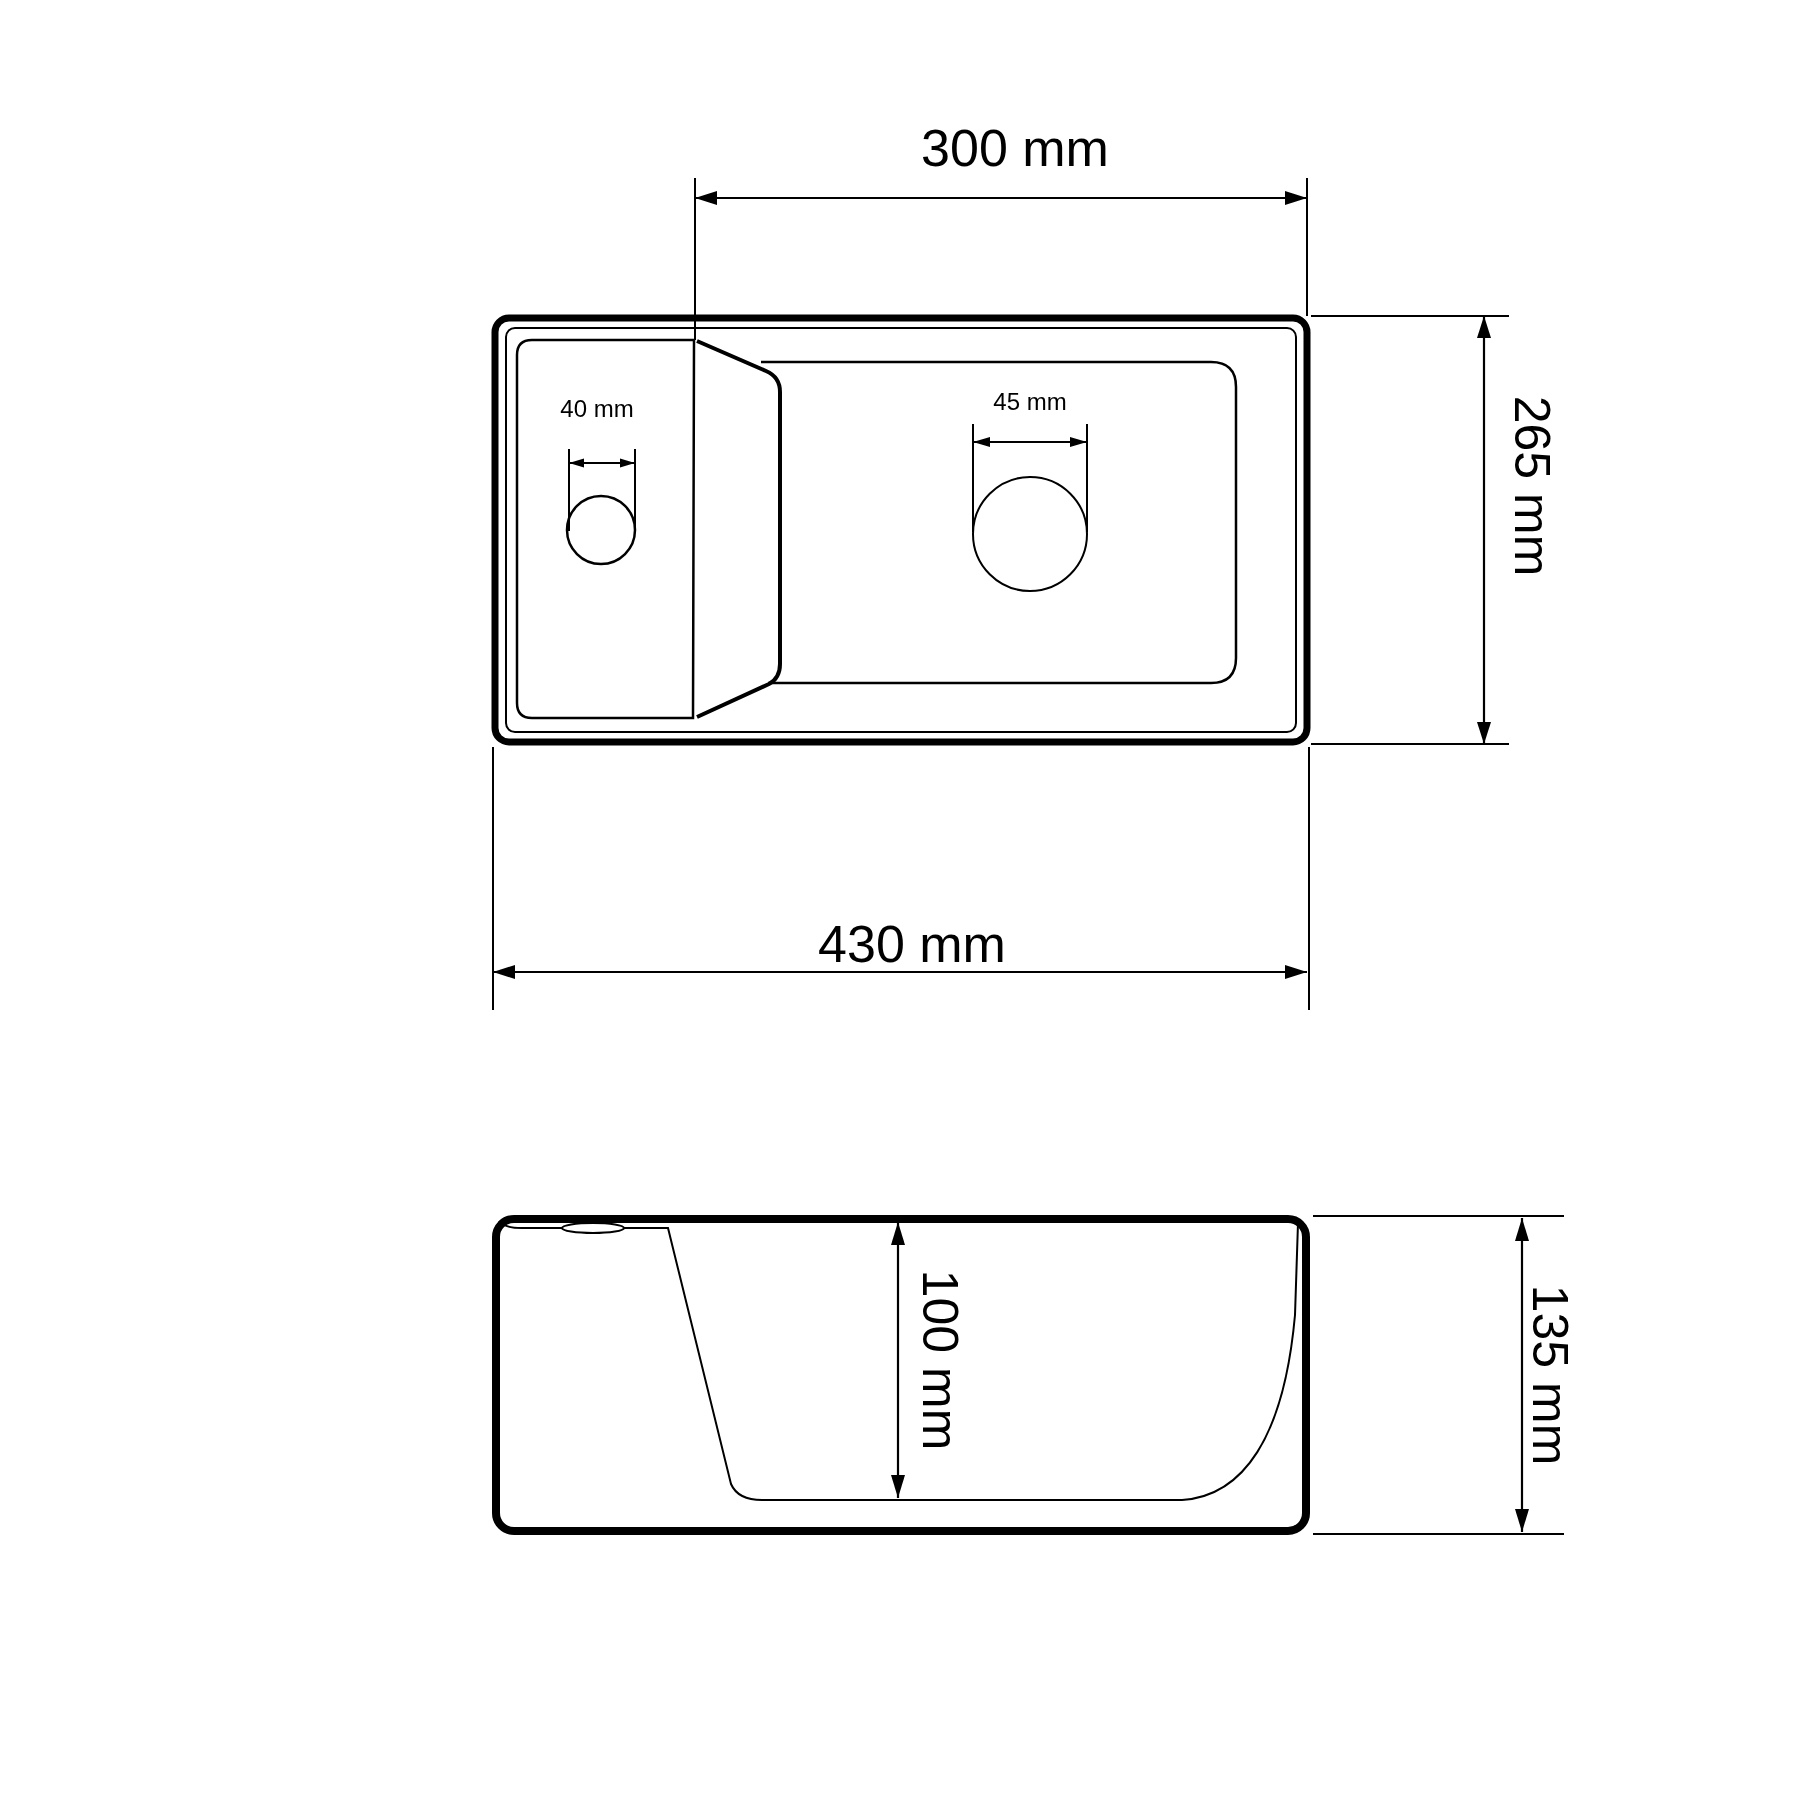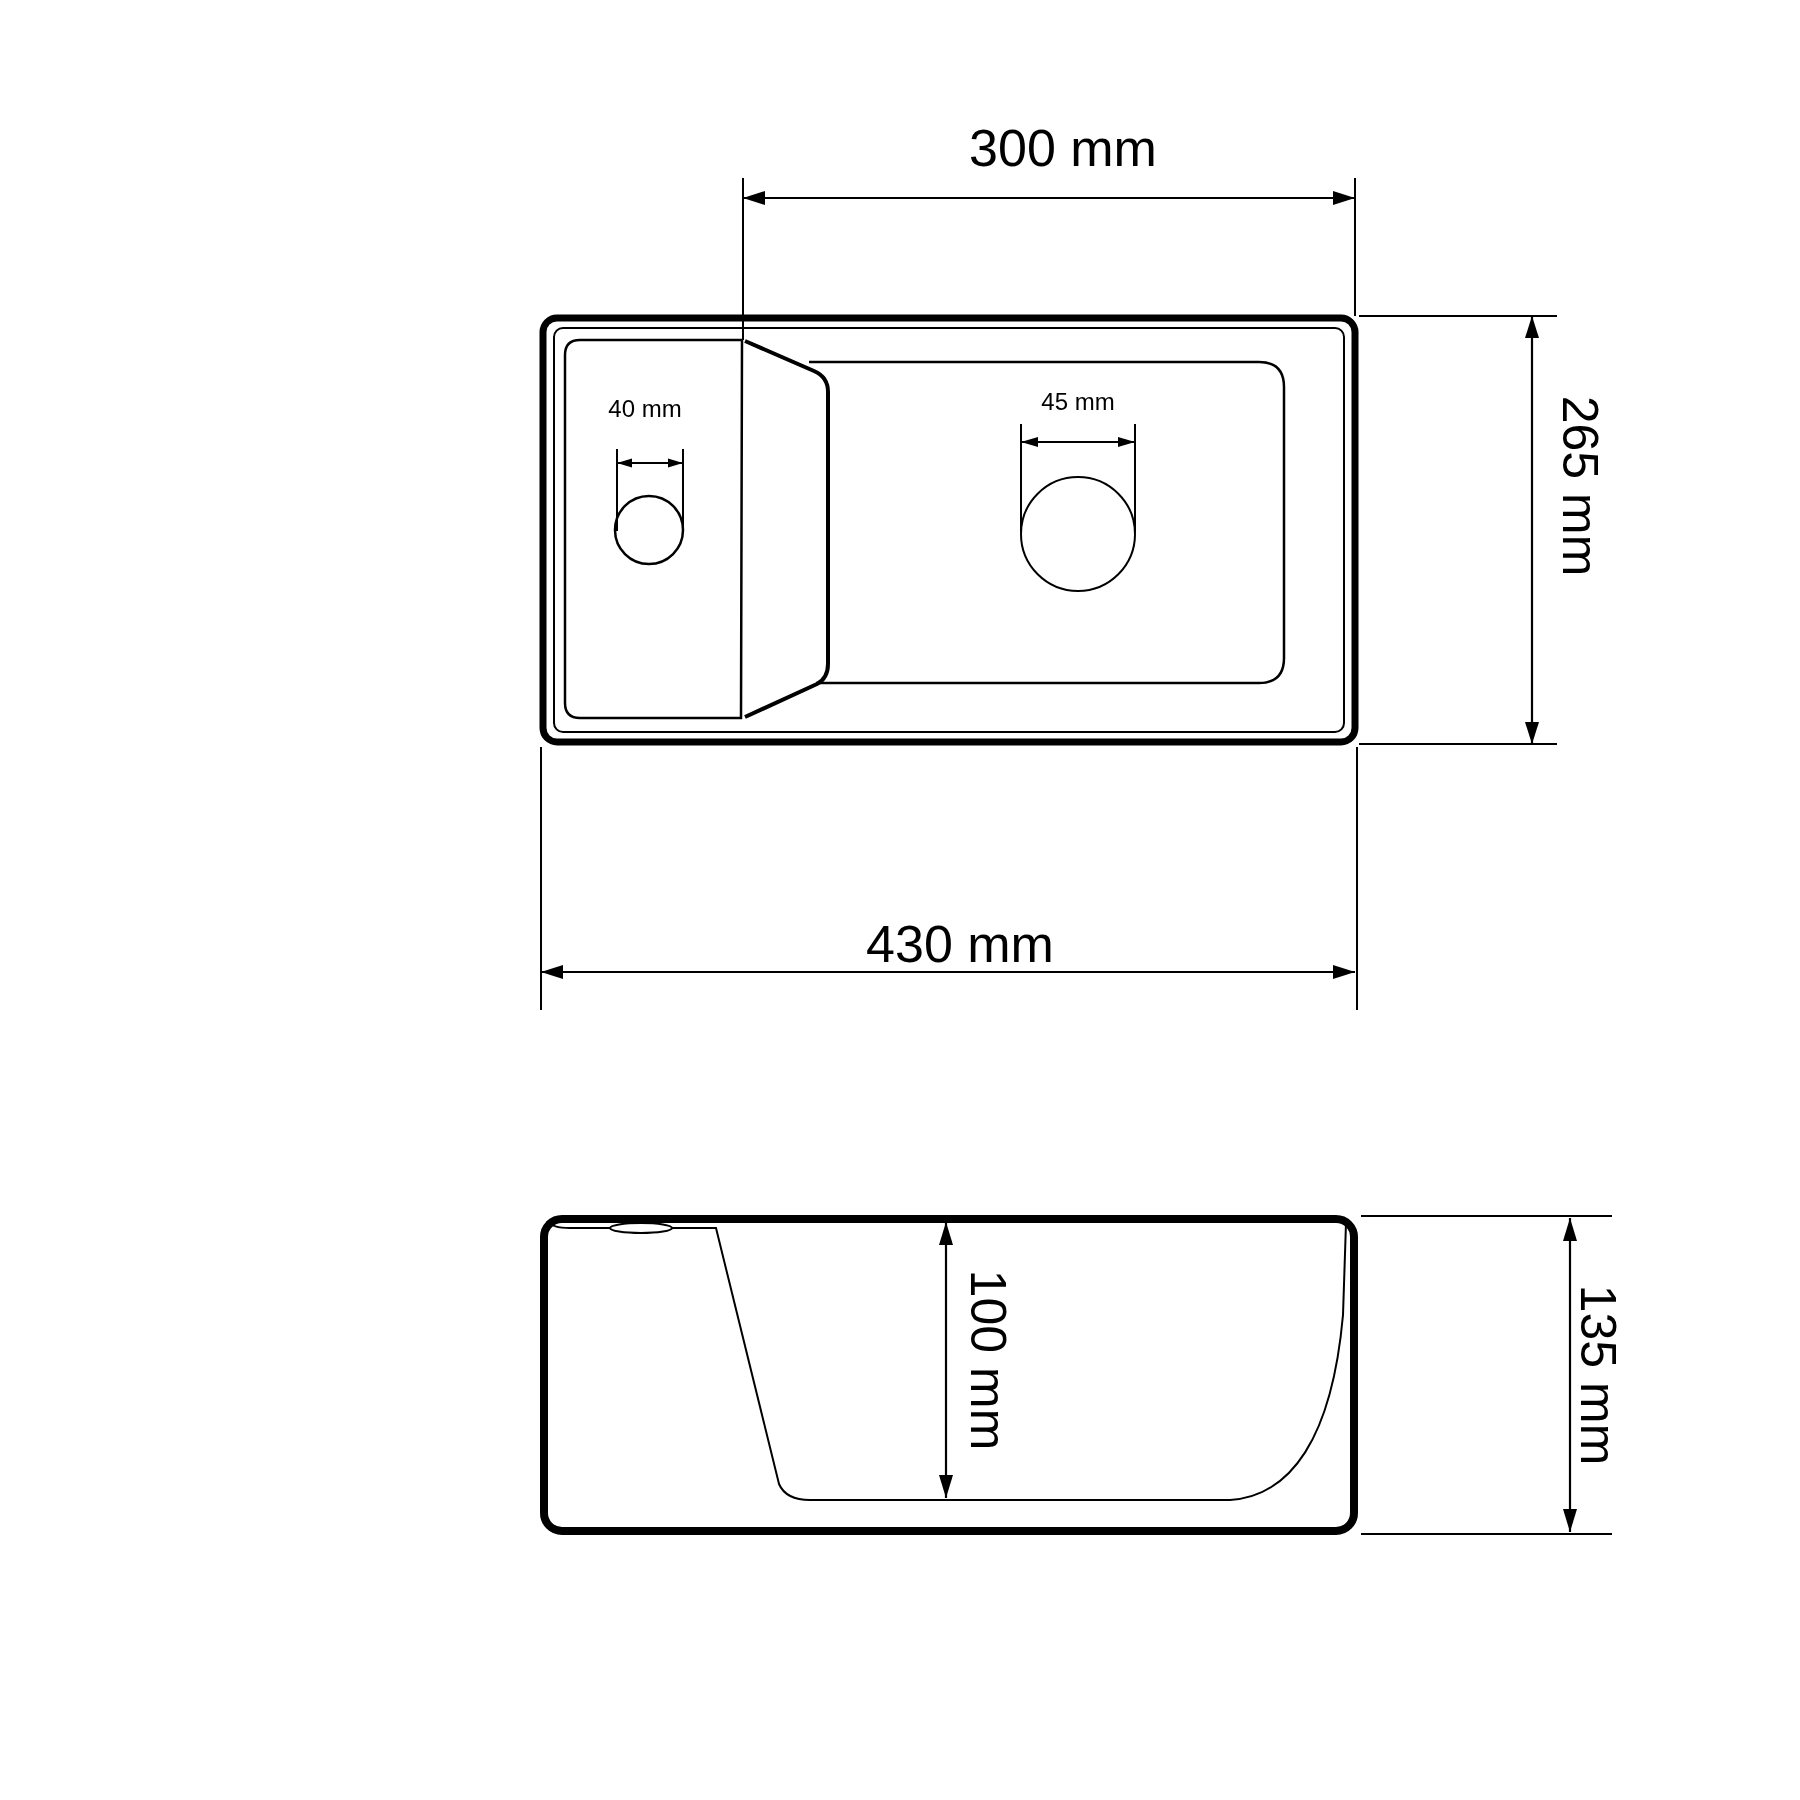--- a/index.html
+++ b/index.html
@@ -6,21 +6,20 @@
     margin: 0;
     padding: 0;
     background: #ffffff;
   }
   .drawing-canvas {
     position: relative;
     width: 1672px;
     height: 1800px;
     background: #ffffff;
     font-family: "Liberation Sans", "DejaVu Sans", sans-serif;
-    padding-left: 48px;
   }
   svg { display: block; }
   text {
     font-family: "Liberation Sans", "DejaVu Sans", sans-serif;
     fill: #000000;
   }
   .dim-label-lg { font-size: 52px; }
   .dim-label-lg-rot { font-size: 50px; }
   .dim-label-sm { font-size: 24px; }
 </style>

